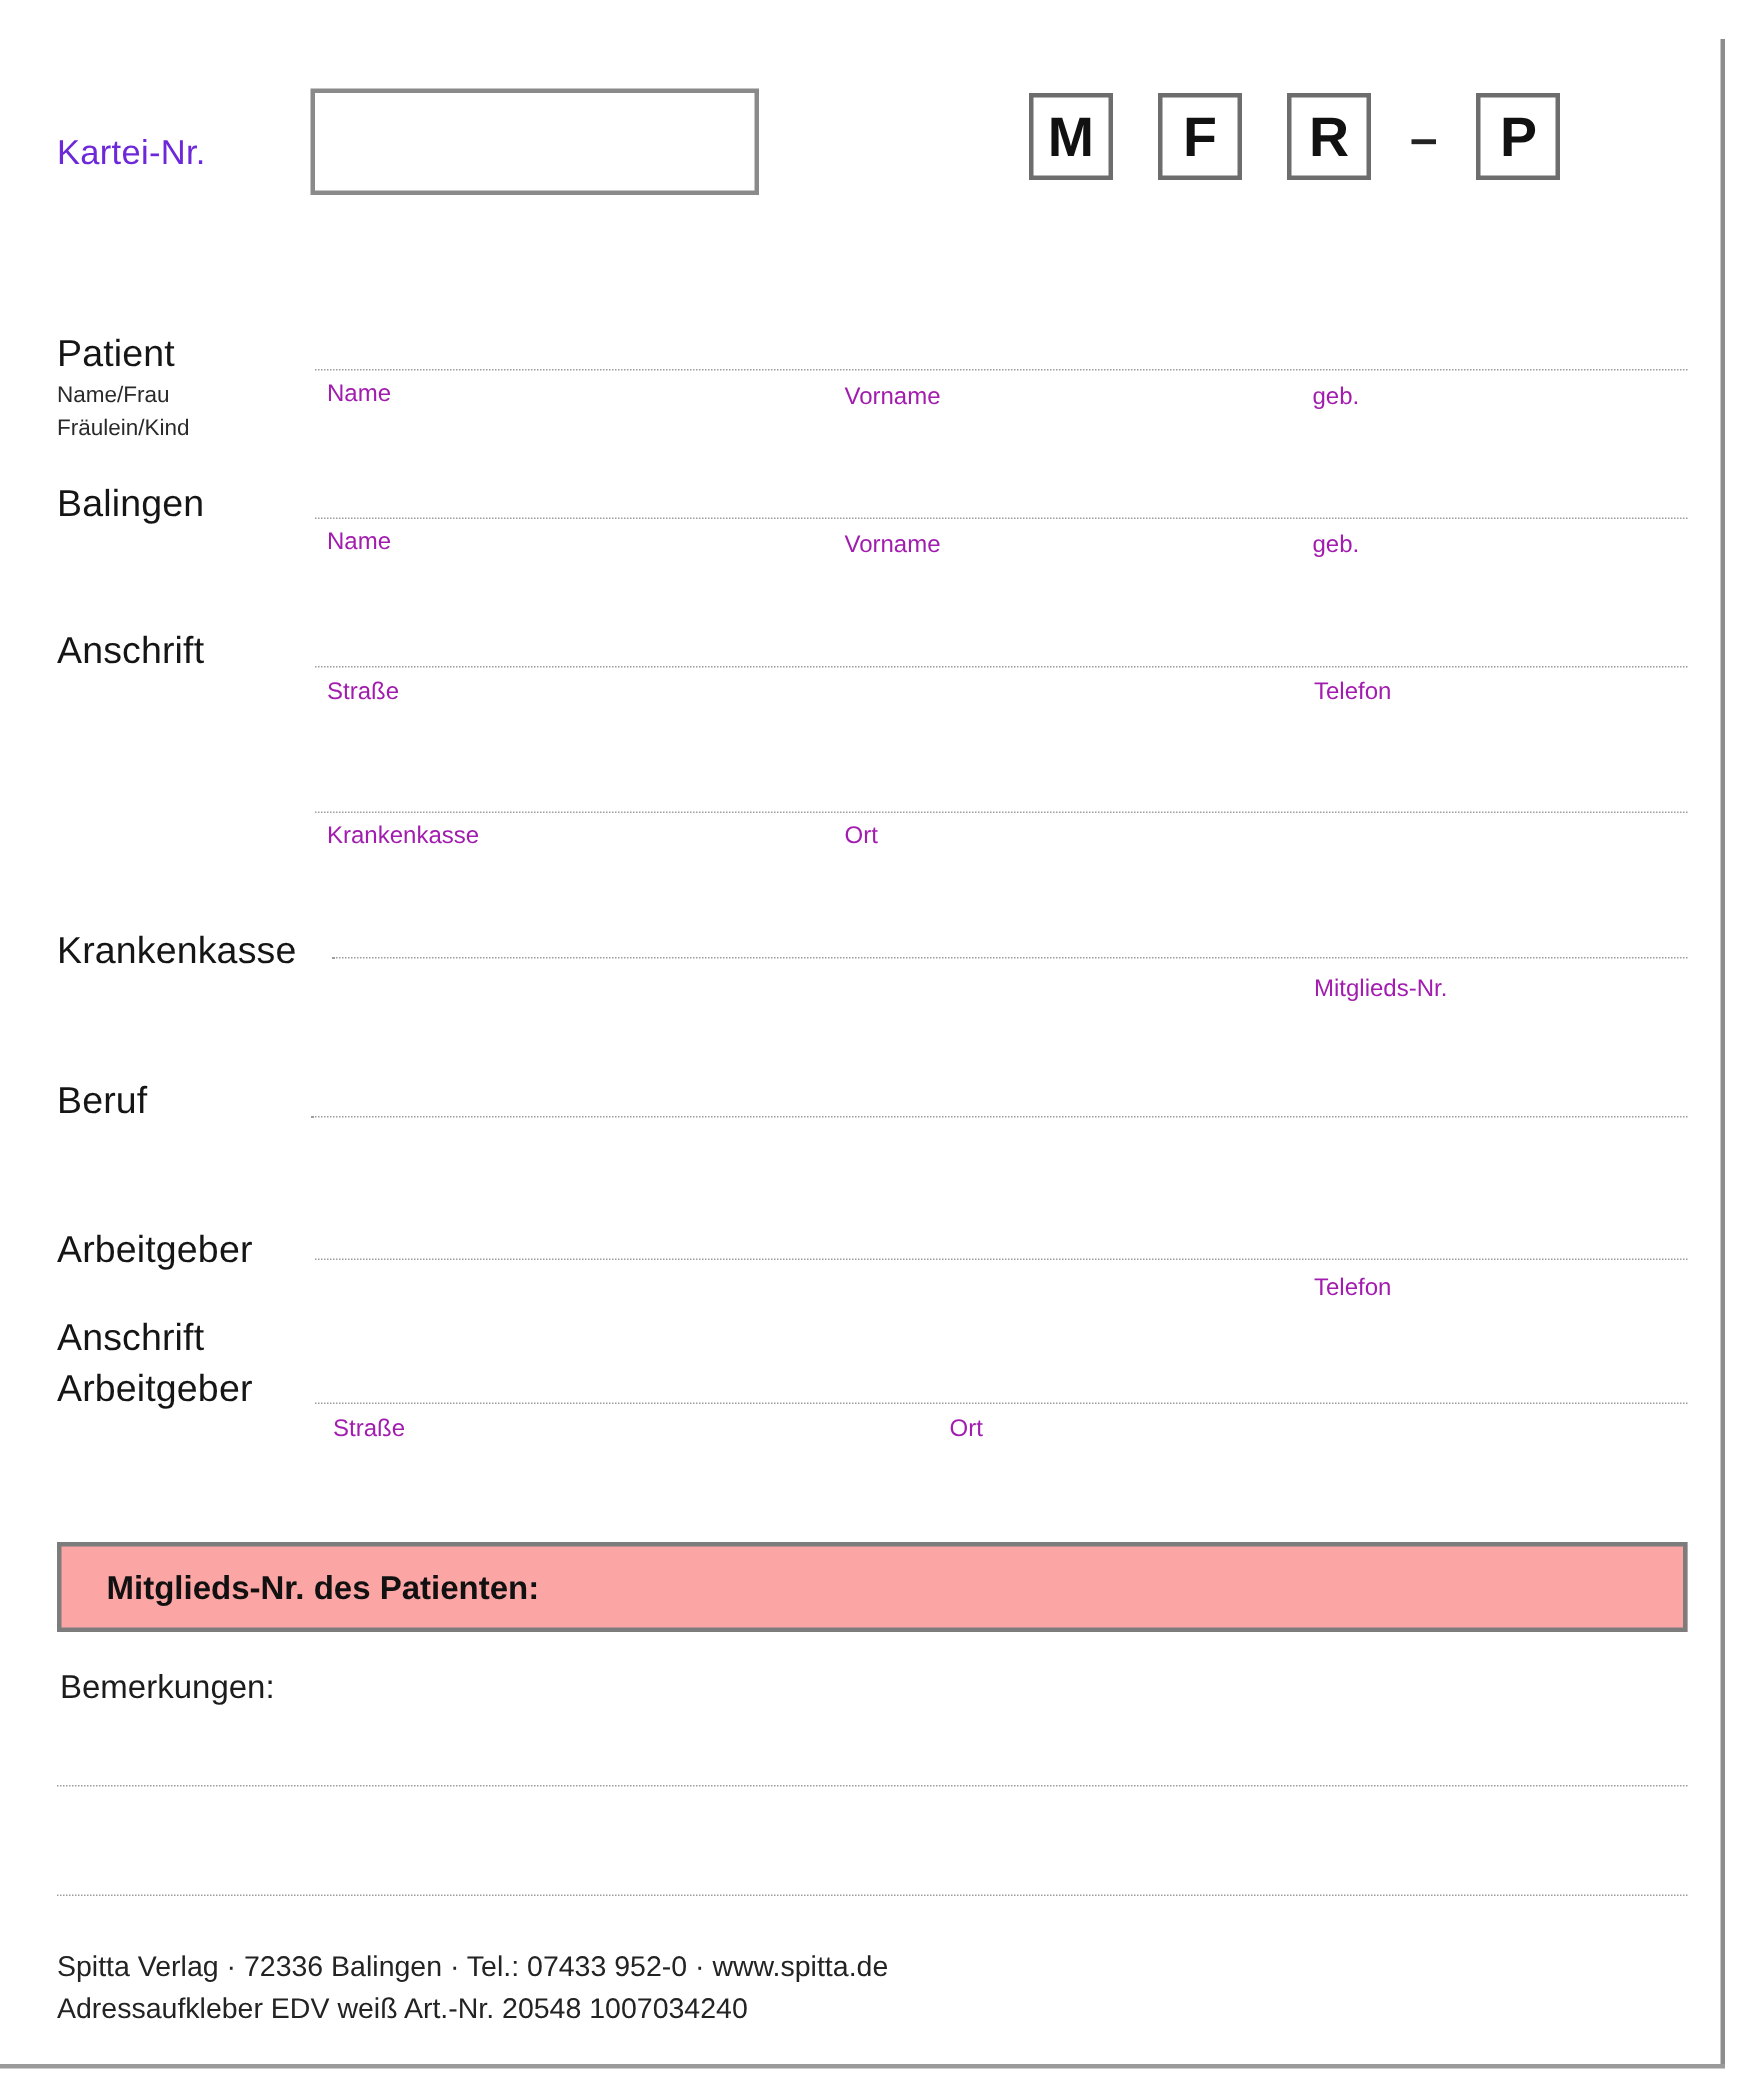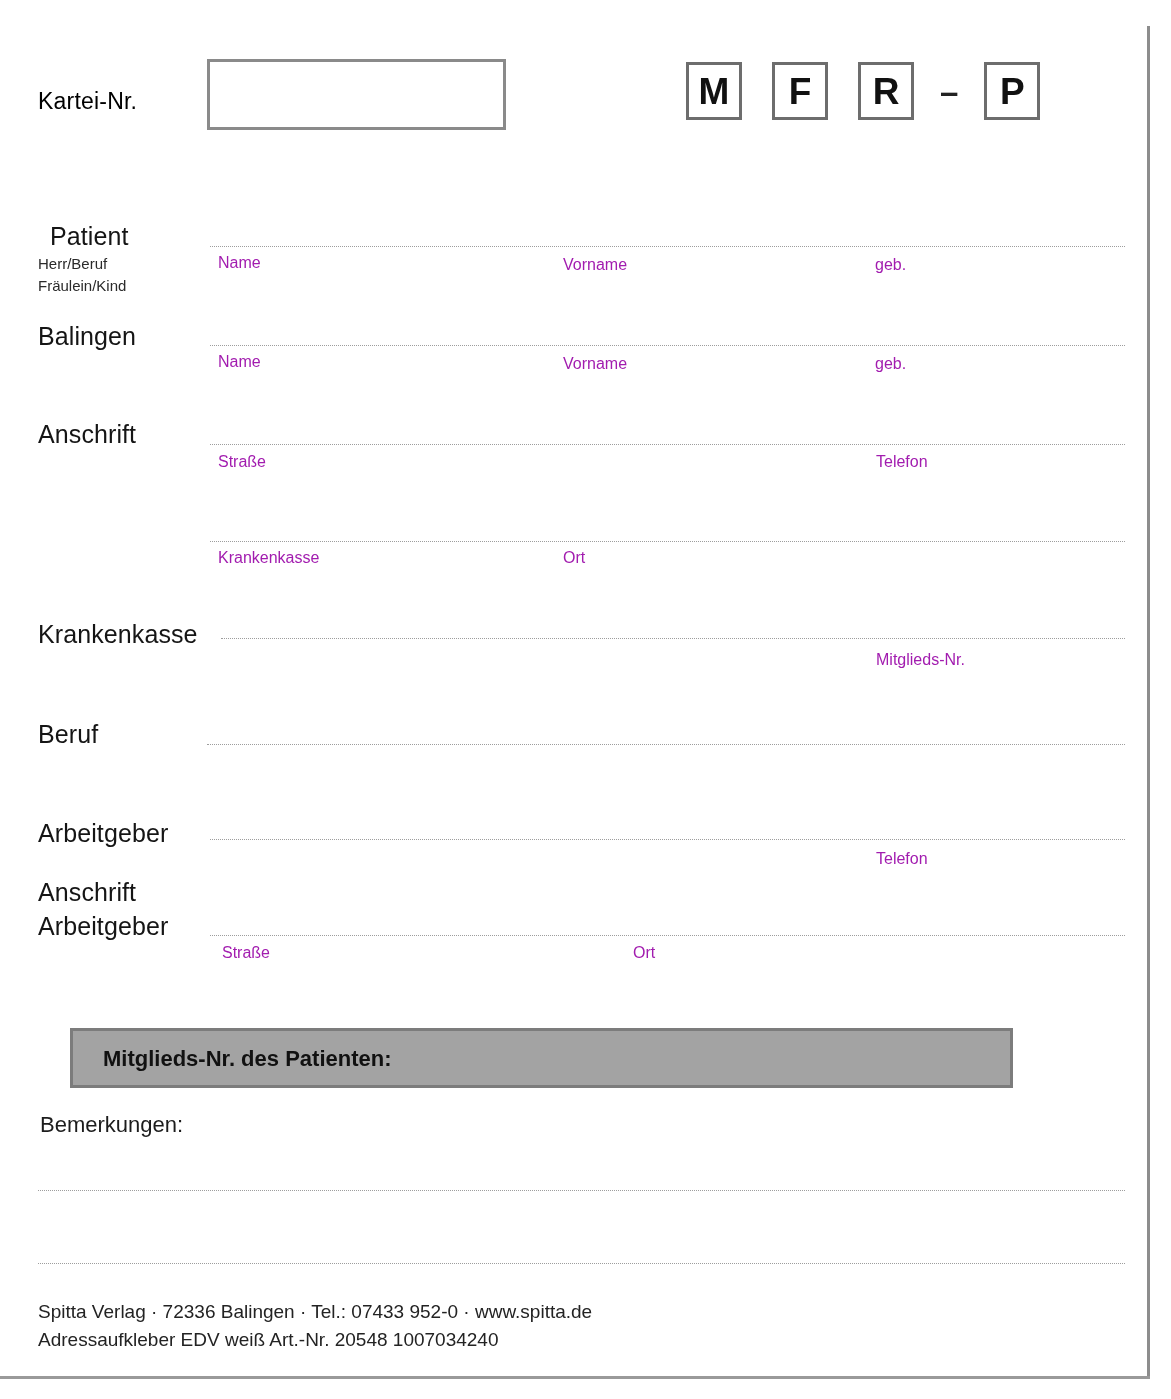--- a/index.html
+++ b/index.html
@@ -44,21 +44,21 @@
     height: 0;
     border-top: 1px dotted #9d9d9d;
   }
 
   
   .kartei-label {
     position: absolute;
     left: 38px;
     top: 88px;
     font-size: 23px;
-    color: #000000;
+    color: #6d28d9;
     letter-spacing: 0.2px;
   }
   .kartei-box {
     position: absolute;
     left: 207px;
     top: 59px;
     width: 299px;
     height: 71px;
     border: 3px solid #8a8a8a;
     background: #fff;
@@ -121,26 +121,25 @@
     font-size: 16px;
     color: #a21caf;
     white-space: nowrap;
   }
 
   
   .member-box {
     position: absolute;
     left: 38px;
     top: 1028px;
-    width: 943px;
+    width: 1087px;
     height: 60px;
     border: 3px solid #7c7c7c;
     box-sizing: border-box;
-    background: #a3a3a3;
-    margin-left: 32px;
+    background: #fca5a5;
   }
   .member-box-label {
     position: absolute;
     left: 30px;
     top: 15px;
     font-size: 22px;
     font-weight: bold;
     color: #111;
     white-space: nowrap;
   }
@@ -177,22 +176,22 @@
   <div class="kartei-box"></div>
 
   <div class="mfrp">
     <div class="mfrp-box">M</div>
     <div class="mfrp-box">F</div>
     <div class="mfrp-box">R</div>
     <div class="mfrp-dash">–</div>
     <div class="mfrp-box last">P</div>
   </div>
 
-  <div class="sec-head" style="top:222px;margin-left:12px;">Patient</div>
-  <div class="sec-sub" style="top:254px;">Herr/Beruf</div>
+  <div class="sec-head" style="top:222px;">Patient</div>
+  <div class="sec-sub" style="top:254px;">Name/Frau</div>
   <div class="sec-sub" style="top:276px;">Fräulein/Kind</div>
 
   <div class="rule" style="left:210px; top:246px; width:915px;"></div>
   <div class="cap" style="left:218px; top:254px;">Name</div>
   <div class="cap" style="left:563px; top:256px;">Vorname</div>
   <div class="cap" style="left:875px; top:256px;">geb.</div>
 
   <div class="sec-head" style="top:322px;">Balingen</div>
 
   <div class="rule" style="left:210px; top:345px; width:915px;"></div>

